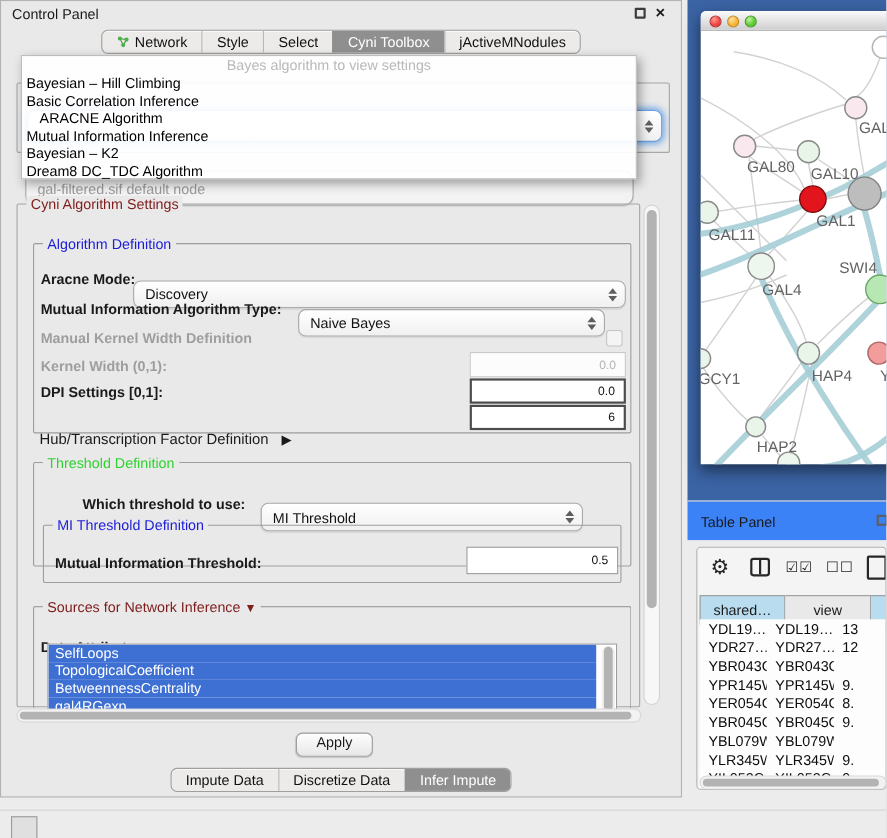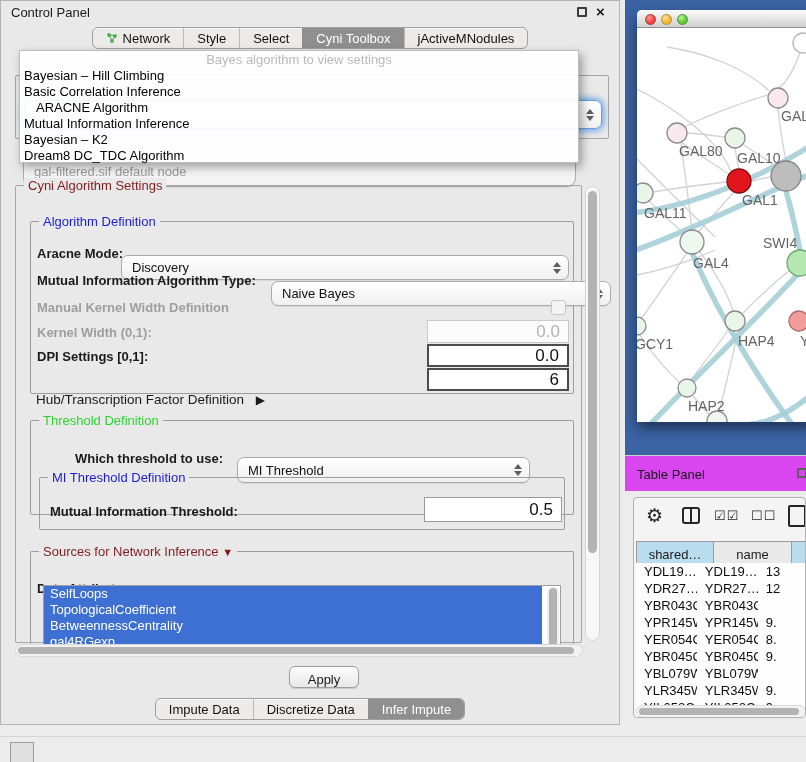--- a/index.html
+++ b/index.html
@@ -38,21 +38,21 @@
   .plain { font-weight:normal; }
 
   .combo { position:absolute; background:linear-gradient(#ffffff,#f0f0f0); border:1px solid #ababab;
            border-radius:7px; font-size:13px; display:flex; align-items:center;
            padding:0 22px 0 10px; color:#111; box-shadow:0 1px 1px rgba(0,0,0,.08);margin-top:12px; }
   .stepper { position:absolute; right:7px; top:50%; transform:translateY(-50%);
              display:flex; flex-direction:column; gap:2px; }
   .tri-up   { width:0; height:0; border-left:4px solid transparent; border-right:4px solid transparent; border-bottom:5px solid #5e5e5e; }
   .tri-down { width:0; height:0; border-left:4px solid transparent; border-right:4px solid transparent; border-top:5px solid #5e5e5e; }
 
-  .field { position:absolute; background:#fff; border:1px solid #9a9a9a; font-size:17px;
+  .field { position:absolute; background:#fff; border:1px solid #9a9a9a; font-size:11px;
            display:flex; align-items:center; justify-content:flex-end; padding:0 8px; color:#111; }
   .field.strong { border:2px solid #4c4c4c; }
   .field.disabled { border:1px solid #c9c9c9; color:#b3b3b3; background:#fcfcfc; }
 
   .checkbox { position:absolute; width:15px; height:15px; border:1px solid #c6c6c6;
               border-radius:3px; background:#f4f4f4; }
 
   
   .sb-track-v { position:absolute; background:#f7f7f7; border:1px solid #d4d4d4; border-radius:8px; }
   .sb-thumb-v { position:absolute; left:2px; right:2px; background:#b3b3b3; border-radius:6px; }
@@ -66,36 +66,36 @@
   .popup .item { font-size:13px; height:16px; line-height:16px; padding-left:4px; color:#000; white-space:nowrap; }
   .popup .item.bold { font-weight:normal;padding-left:16px; }
 
   
   .listbox { position:absolute; background:#fff; border:1px solid #9f9f9f; overflow:hidden; }
   .listbox .li { height:16px; line-height:16px; font-size:13px; padding-left:6px;
                  margin-right:18px; white-space:nowrap; }
   .listbox .li.sel { background:#3e6fd3; color:#fff; }
 
   .button { position:absolute; background:linear-gradient(#fefefe,#e7e7e7); border:1px solid #9e9e9e;
-            border-radius:6px; font-size:13px; display:flex; align-items:flex-end; justify-content:center;
-            box-shadow:0 1px 1px rgba(0,0,0,.15);margin-left:20px; }
+            border-radius:6px; font-size:13px; display:flex; align-items:flex-start; justify-content:center;
+            box-shadow:0 1px 1px rgba(0,0,0,.15); }
 
   
   .desktop-blue { position:absolute; left:625px; top:0; width:181px; height:455px; background:#3b64a5; }
   .net-window { position:absolute; left:637px; top:10px; width:180px; height:412px;
                 border-radius:5px 5px 0 0; box-shadow:0 6px 14px rgba(0,0,0,.5); background:#fff; }
   .net-titlebar { position:absolute; left:0; top:0; width:100%; height:18px;
                   background:linear-gradient(#fbfbfb,#cfcfcf); border-bottom:1px solid #8e8e8e;
                   border-radius:5px 5px 0 0; }
   .dot { position:absolute; top:4px; width:11px; height:11px; border-radius:50%; }
   .dot.red    { left:8px;  background:radial-gradient(circle at 35% 30%, #ff9a93, #ee4340 60%); border:1px solid #b8322e; }
   .dot.yellow { left:24px; background:radial-gradient(circle at 35% 30%, #ffe2a0, #f6b231 60%); border:1px solid #c08a22; }
   .dot.green  { left:40px; background:radial-gradient(circle at 35% 30%, #c0f3a0, #5cc833 60%); border:1px solid #459a25; }
 
-  .tp-header { position:absolute; left:625px; top:455px; width:181px; height:36px; background:#d946ef;
+  .tp-header { position:absolute; left:625px; top:455px; width:181px; height:36px; background:#3b82f6;
                border-top:1px solid #cdcdcd; }
   .tp-title { position:absolute; left:12px; top:11px; font-size:13px; color:#1a1a1a; }
   .tp-body { position:absolute; left:633px; top:497px; width:173px; height:221px;
              background:#f4f4f4; border:1px solid #b2b2b2; border-radius:4px; overflow:hidden; }
   .tb-icon { position:absolute; color:#262626; }
   .cols-icon { width:18px; height:17px; border:2.5px solid #262626; border-radius:3px; }
   .cols-icon::after { content:""; position:absolute; left:50%; top:0; bottom:0; width:2.5px;
                       margin-left:-1.25px; background:#262626; }
   .doc-icon { width:18px; height:22px; border:2px solid #262626; border-radius:2px; }
 
@@ -194,21 +194,21 @@
 
   <div class="tp-body">
     <span class="tb-icon" style="left:12px; top:6px; font-size:19px;">⚙</span>
     <div class="cols-icon abs" style="left:48px; top:9px;"></div>
     <span class="tb-icon" style="left:80px; top:10px; font-size:13px; letter-spacing:1px;">☑☑</span>
     <span class="tb-icon" style="left:117px; top:10px; font-size:13px; letter-spacing:1px;">☐☐</span>
     <div class="doc-icon abs" style="left:154px; top:7px;"></div>
 
     <div class="tbl-head" id="tbl-head">
         <div class="thcell hl" style="width: 78px;">shared…</div>
-        <div class="thcell" style="width: 78px;">name</div>
+        <div class="thcell" style="width: 78px;">view</div>
         <div class="thcell hl" style="width: 60px;"></div>
       </div>
     <div class="tbl-rows" id="tbl-rows">
         <div class="trow">
           <div class="tc" style="width: 78px;">YDL19…</div>
           <div class="tc" style="width: 78px;">YDL19…</div>
           <div class="tc" style="width: 60px;">13</div>
         </div>
         <div class="trow">
           <div class="tc" style="width: 78px;">YDR27…</div>
@@ -321,21 +321,21 @@
         <span class="lbl" style="left:6px; top:24px;">Aracne Mode:</span>
         <div class="combo" style="left:90px; top:21px; width:448px; height:25px;">
           <span>Discovery</span>
           <span class="stepper">
               <span class="tri-up"></span>
               <span class="tri-down"></span>
             </span>
         </div>
 
         <span class="lbl" style="left:6px; top:51px;">Mutual Information Algorithm Type:</span>
-        <div class="combo" style="left:240px; top:47px; width:340px; height:25px;">
+        <div class="combo" style="left:240px; top:47px; width:279px; height:25px;">
           <span>Naive Bayes</span>
           <span class="stepper">
               <span class="tri-up"></span>
               <span class="tri-down"></span>
             </span>
         </div>
 
         <span class="lbl gray" style="left:6px; top:78px;">Manual Kernel Width Definition</span>
         <span class="checkbox" style="left:520px; top:78px;"></span>
 

